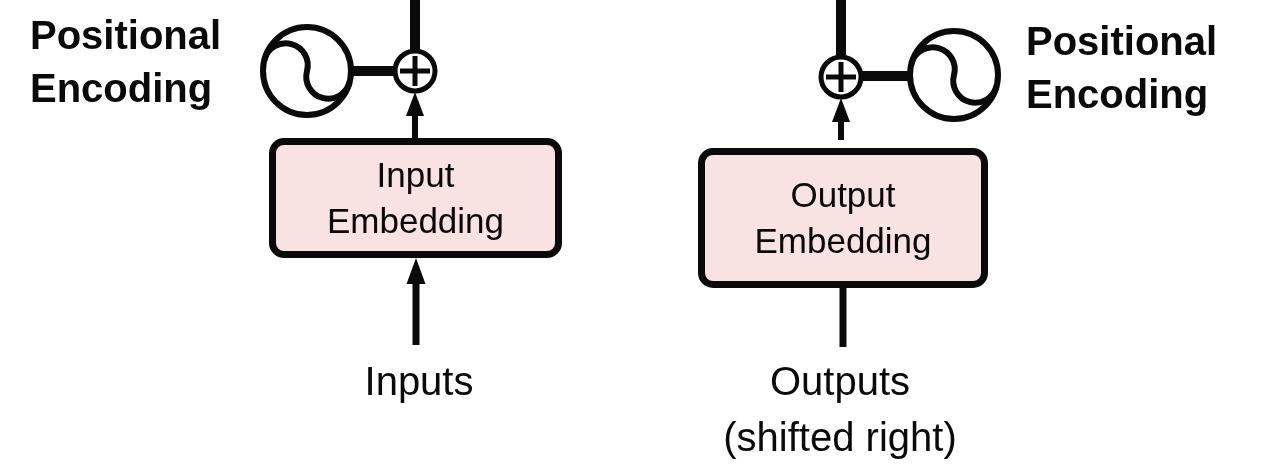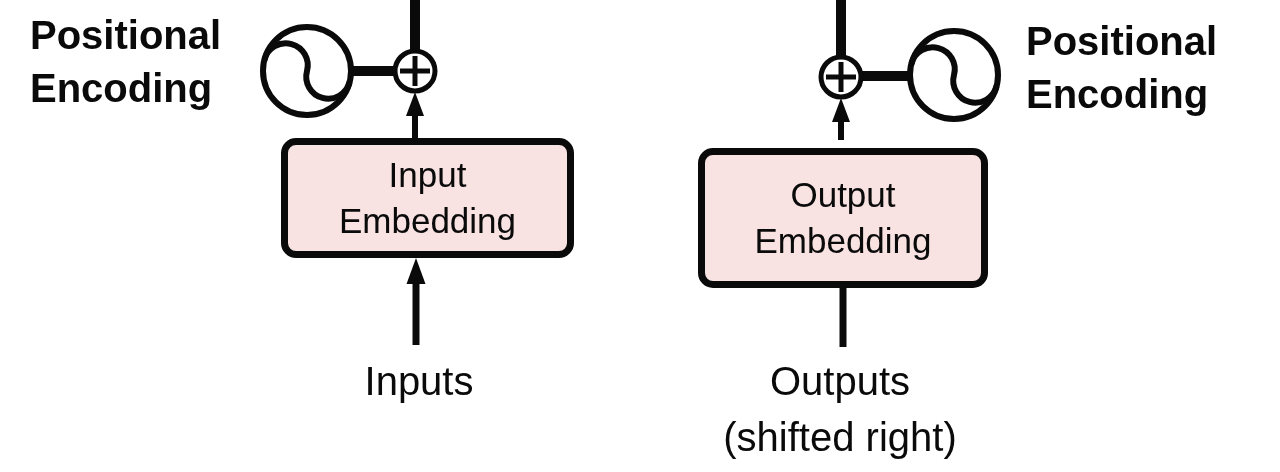--- a/index.html
+++ b/index.html
@@ -32,21 +32,21 @@
     position:absolute;
     box-sizing:border-box;
     background:var(--box-fill);
     border:7px solid var(--ink);
     border-radius:15px;
     display:flex;flex-direction:column;
     justify-content:center;align-items:center;
     text-align:center;
     font-size:35px;line-height:46px;
   }
-  #box-left{left:269px;top:138px;width:293px;height:120px;margin-left:12px;}
+  #box-left{left:269px;top:138px;width:293px;height:120px;}
   #box-right{left:698px;top:148px;width:290px;height:140px;}
   .box-line{display:block;white-space:nowrap;}
 
   
   .pe-label{position:absolute;font-size:40px;line-height:53px;white-space:nowrap;}
   .pe-label .line{display:block;font-weight:bold;}
   #pe-left{left:30px;top:9px;}
   #pe-right{left:1026px;top:15px;}
 
   .io-label{position:absolute;font-size:40px;line-height:56px;text-align:center;white-space:nowrap;}

